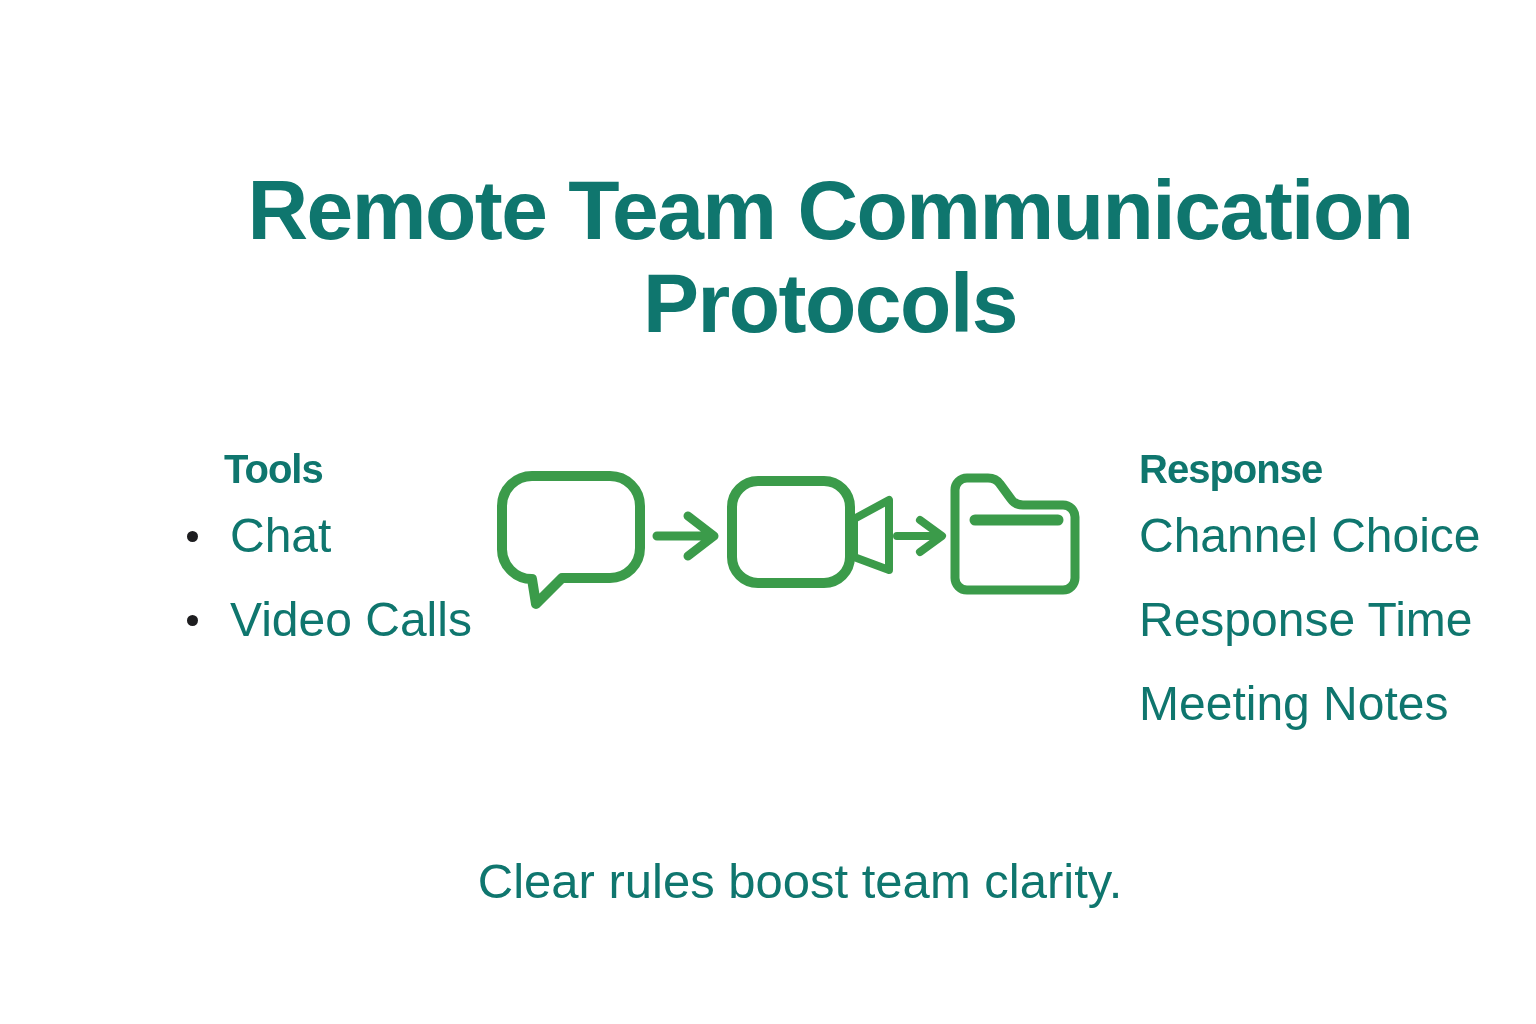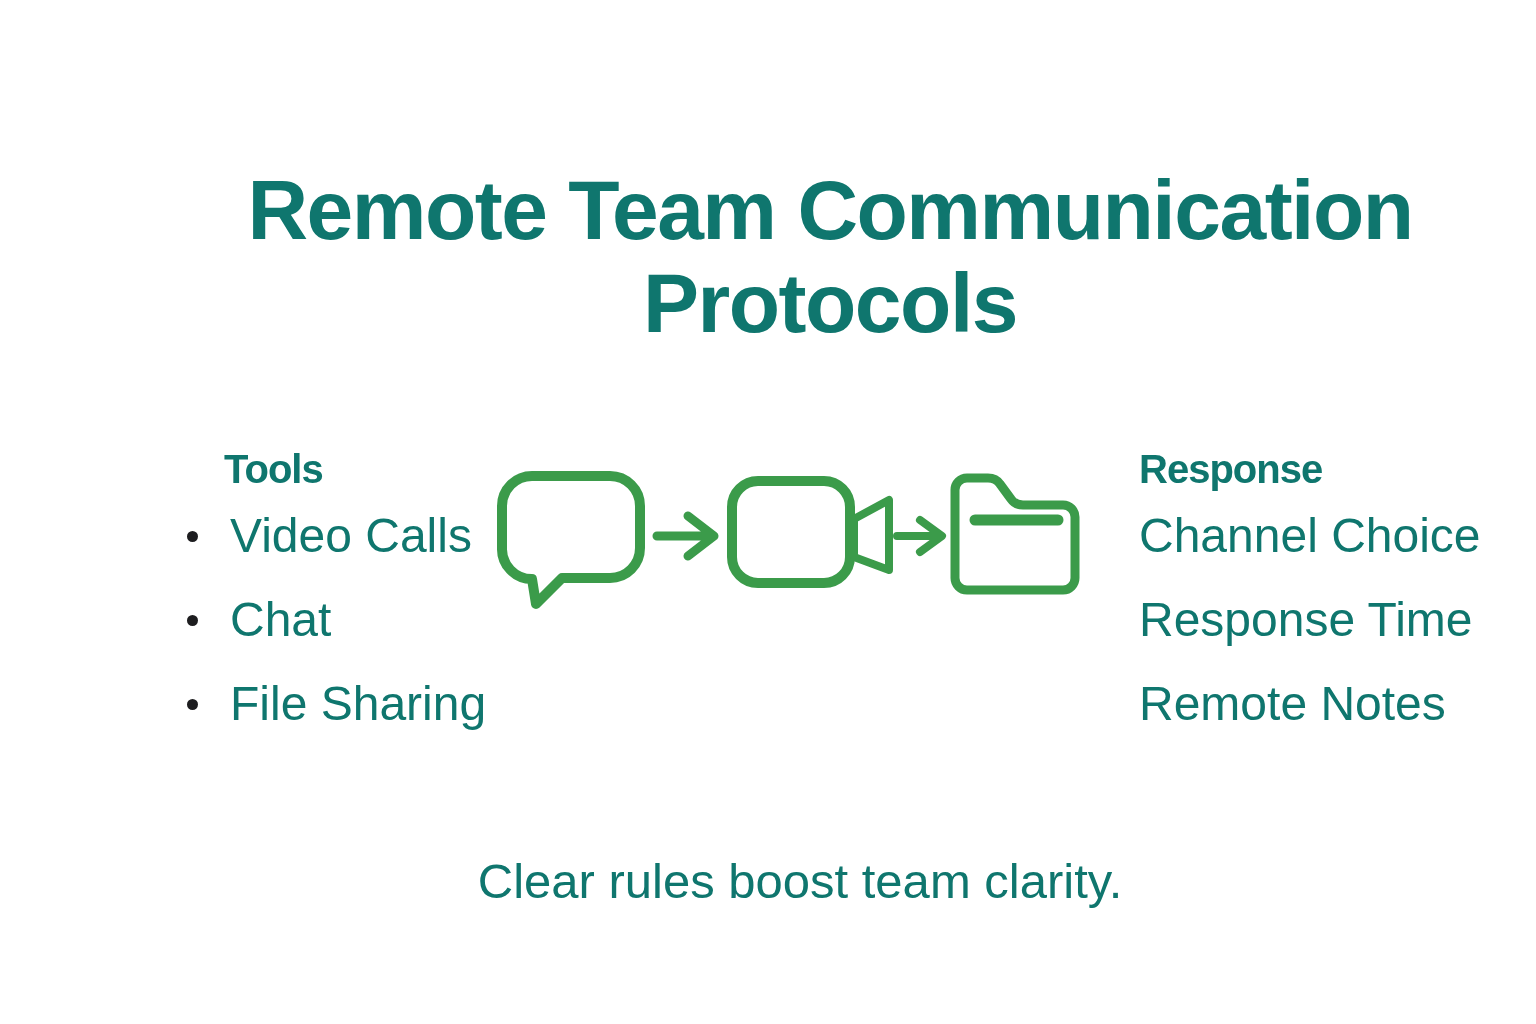--- a/index.html
+++ b/index.html
@@ -86,29 +86,25 @@
 
 <div id="canvas">
 
   <h1 class="title">Remote Team Communication Protocols</h1>
 
   <h2 id="tools-heading" class="col-heading">Tools</h2>
 
   <ul id="tools-list" class="item-list">
     <li>
       <span class="bullet"></span>
-      <span>Video Calls</span>
-    </li>
-    <li>
-      <span class="bullet"></span>
       <span>Chat</span>
     </li>
     <li>
       <span class="bullet"></span>
-      <span>File Sharing</span>
+      <span>Video Calls</span>
     </li>
   </ul>
 
   <svg class="flow-icons" viewBox="0 0 590 150" fill="none" xmlns="http://www.w3.org/2000/svg">
 
     <g>
       <path d="M 40 8 H 118 A 30 30 0 0 1 148 38 V 80 A 30 30 0 0 1 118 110 H 70 L 44 136 L 40 111 A 30 30 0 0 1 10 80 V 38 A 30 30 0 0 1 40 8 Z" stroke="#3b9b4a" stroke-width="10" stroke-linejoin="round"></path>
     </g>
 
     <g>
@@ -133,19 +129,19 @@
   <h2 id="protocols-heading" class="col-heading">Response</h2>
 
   <ul id="protocols-list" class="item-list">
     <li>
       <span>Channel Choice</span>
     </li>
     <li>
       <span>Response Time</span>
     </li>
     <li>
-      <span>Remote Notes</span>
+      <span>Meeting Notes</span>
     </li>
   </ul>
 
   <div class="footer">Clear rules boost team clarity.</div>
 
 </div>
 
 </body></html>

